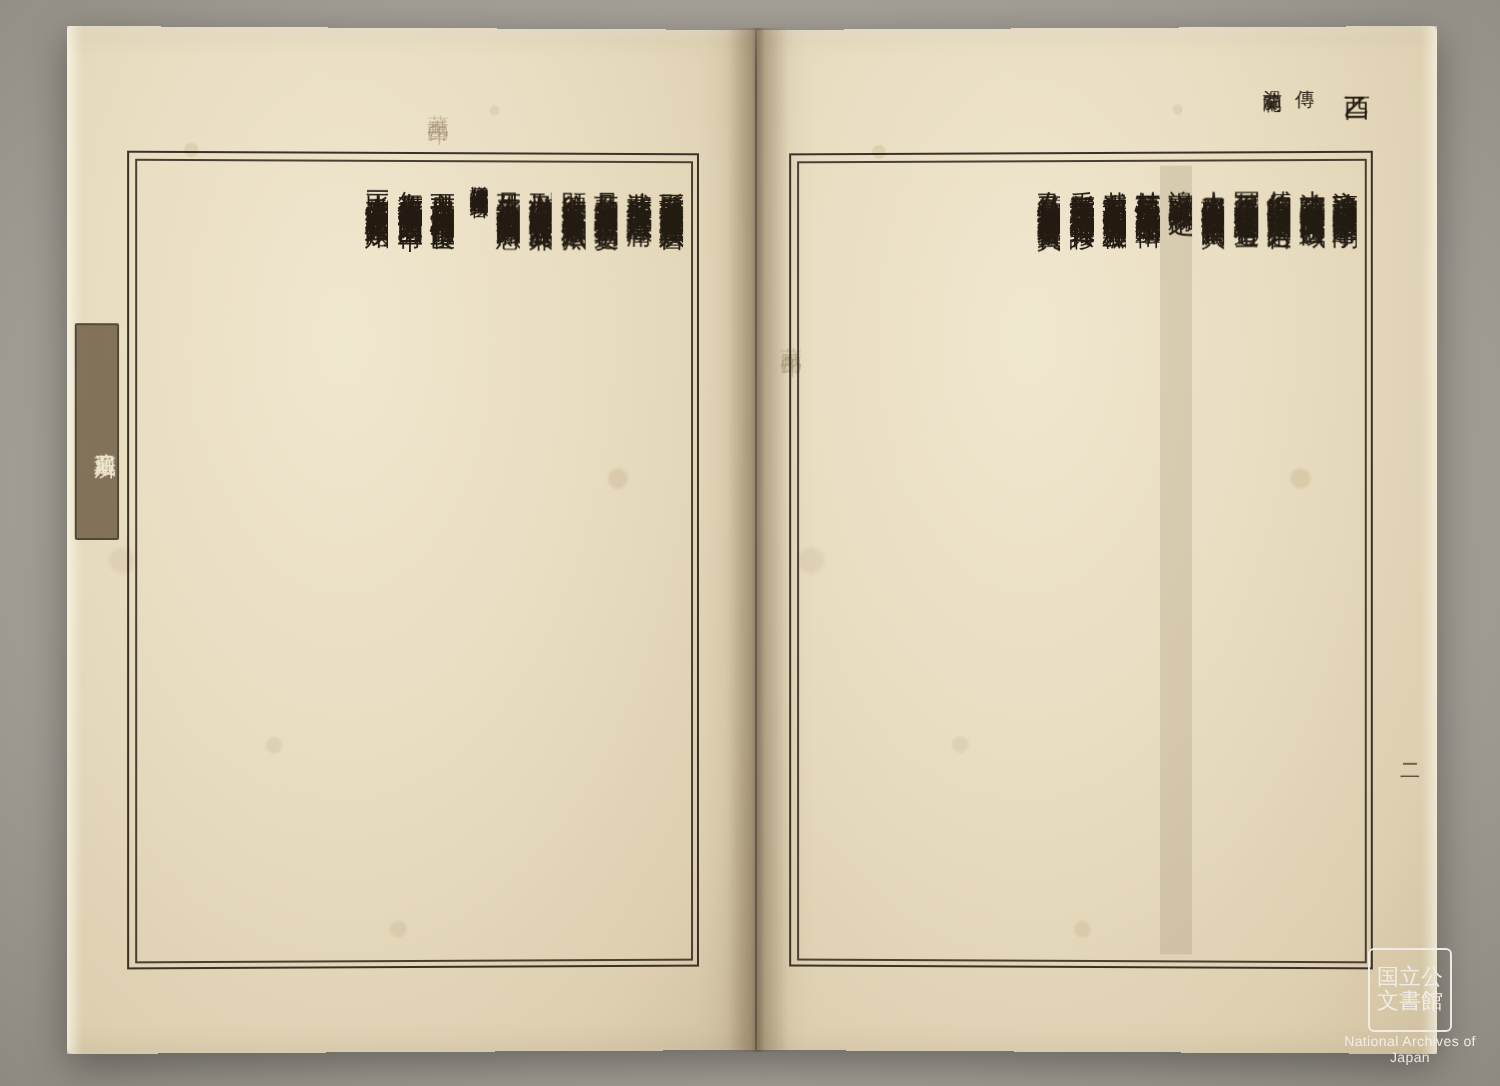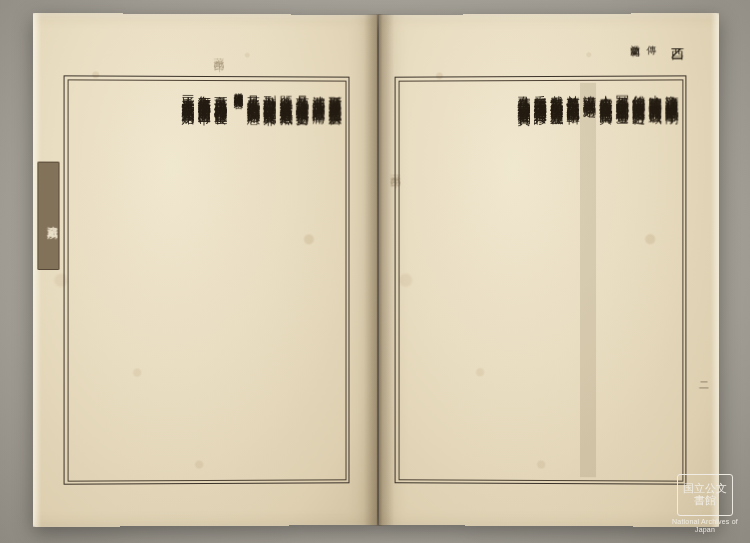--- a/index.html
+++ b/index.html
@@ -206,21 +206,21 @@
     width: 70px;
     text-align: center;
     color: #f2efe8;
     font-size: 7px;
     line-height: 1.25;
     letter-spacing: .2px;
     font-family: "Liberation Sans", sans-serif;
     opacity: .95;
   }
   .wm-box {
-    width: 56px;
+    width: 42px;
     height: 42px;
     margin: 12px auto 2px auto;
     border: 1.5px solid #f2efe8;
     border-radius: 3px;
     display: flex;
     align-items: center;
     justify-content: center;
     font-family: "DejaVu Serif", serif;
     font-size: 11px;
     line-height: 1.05;

